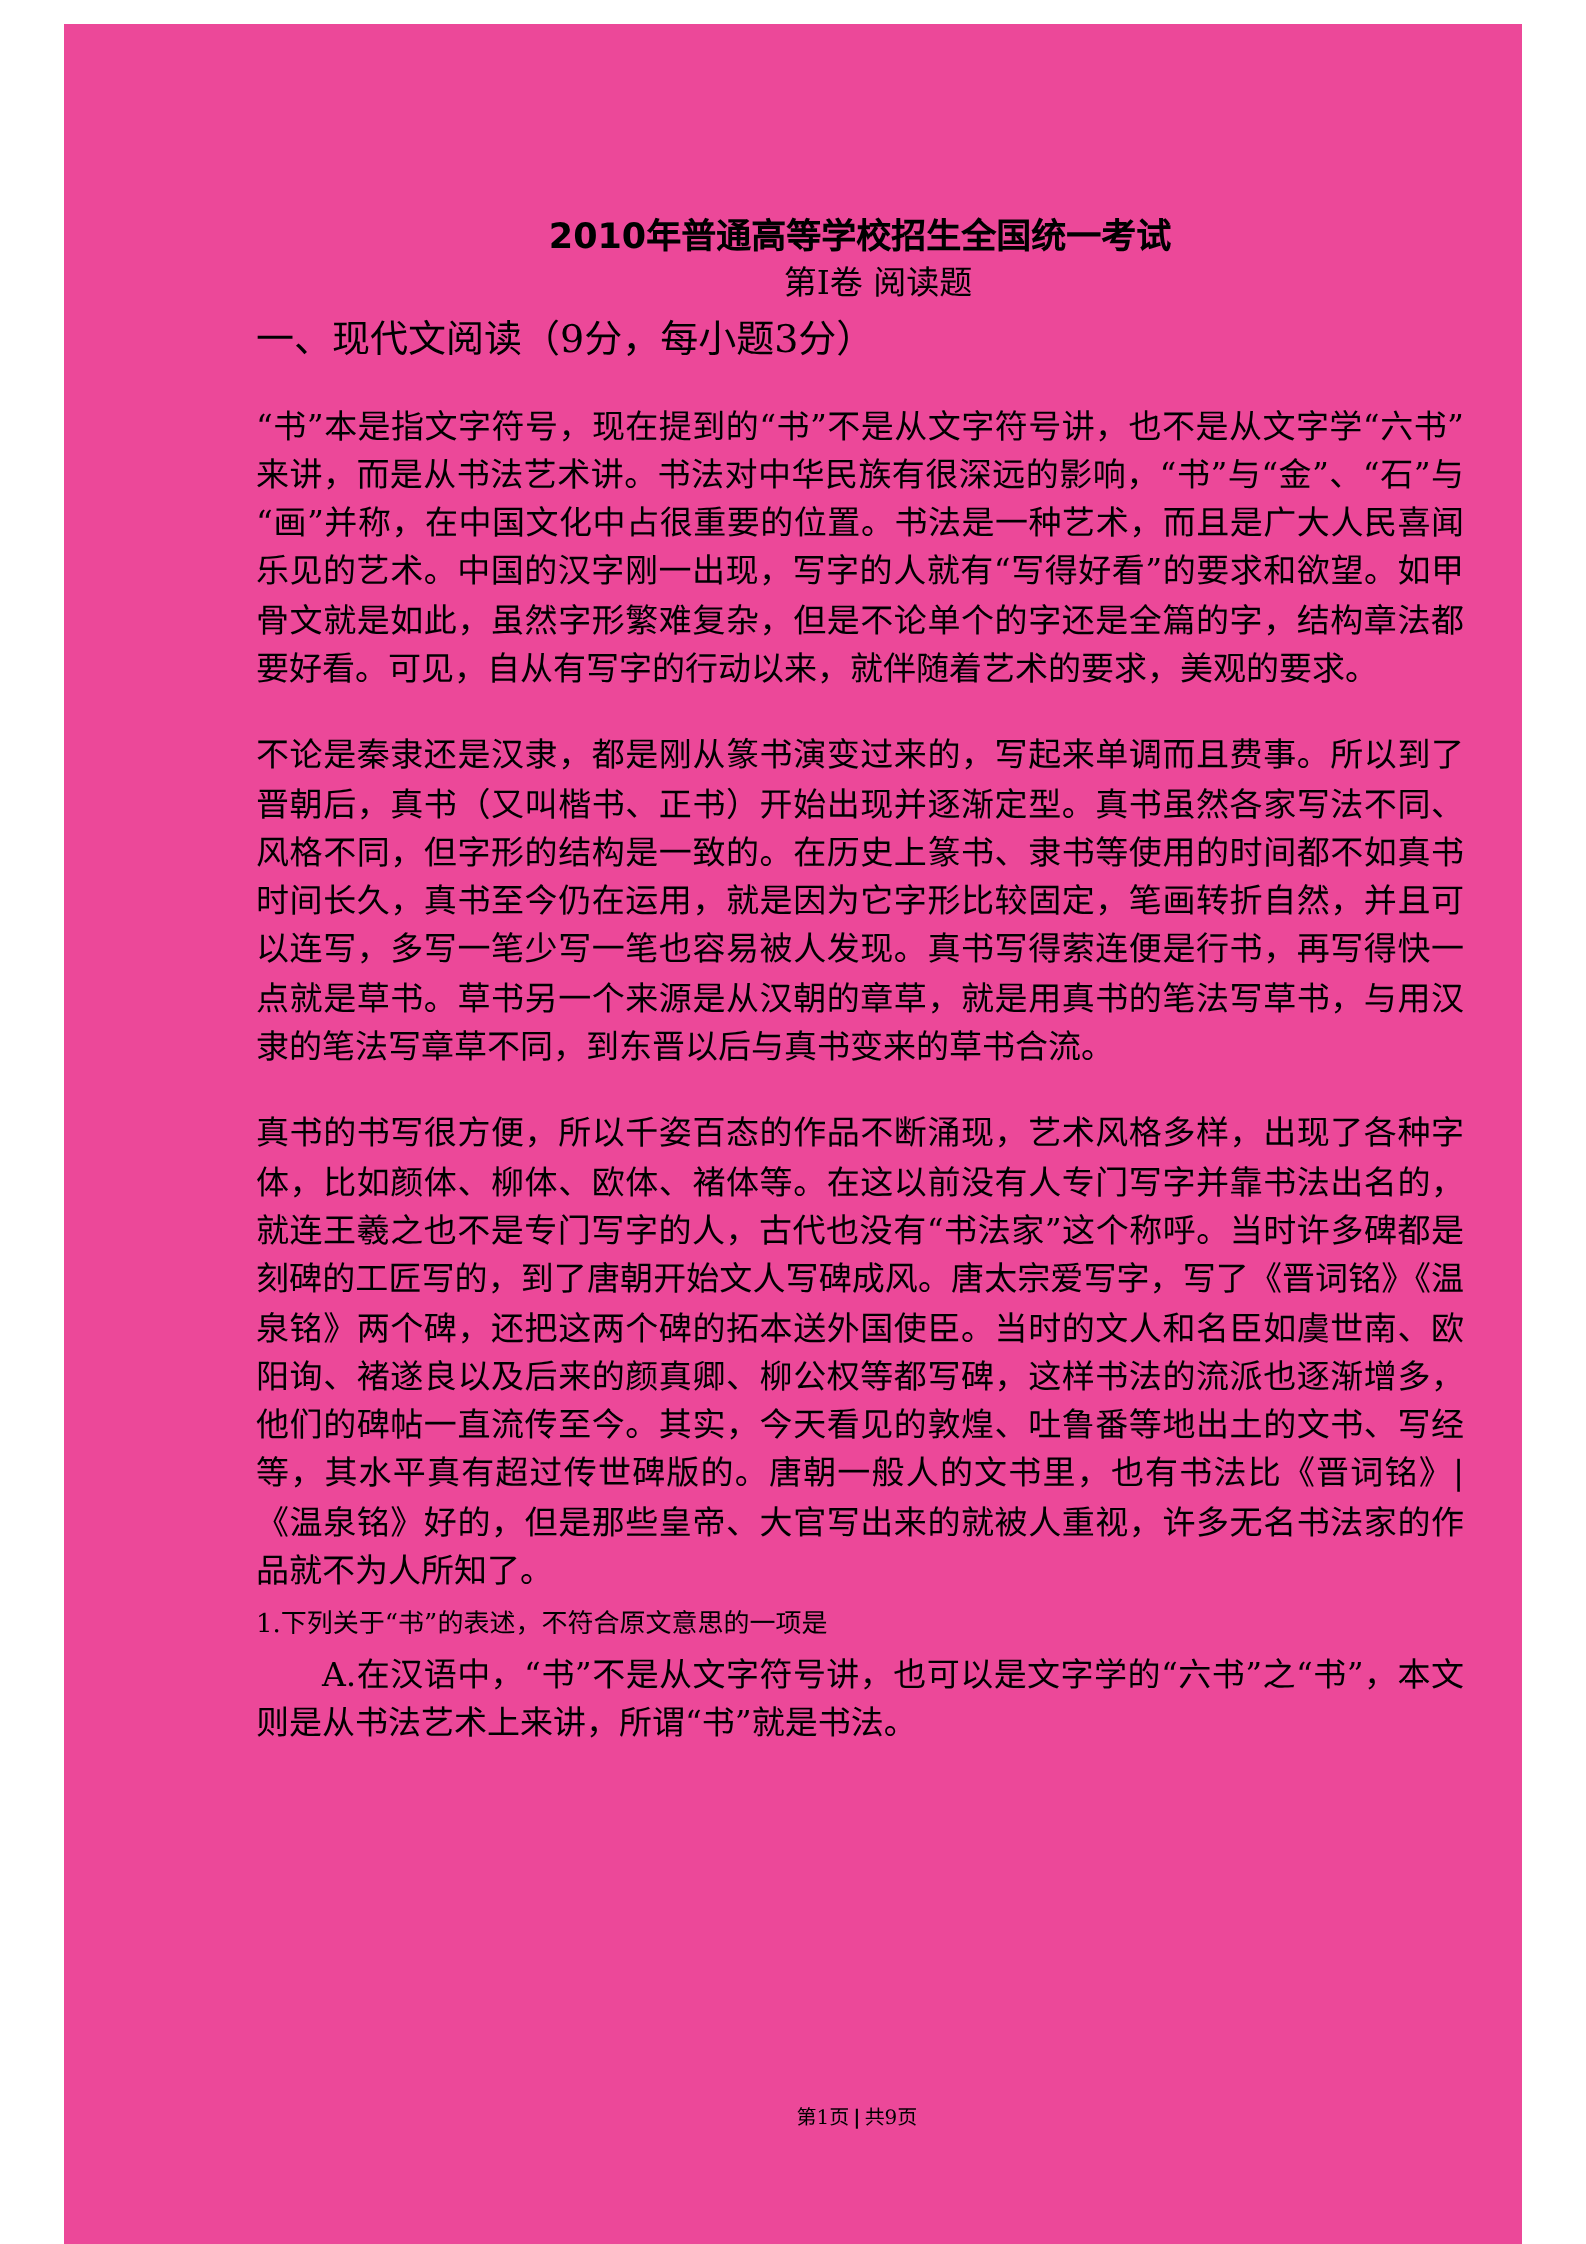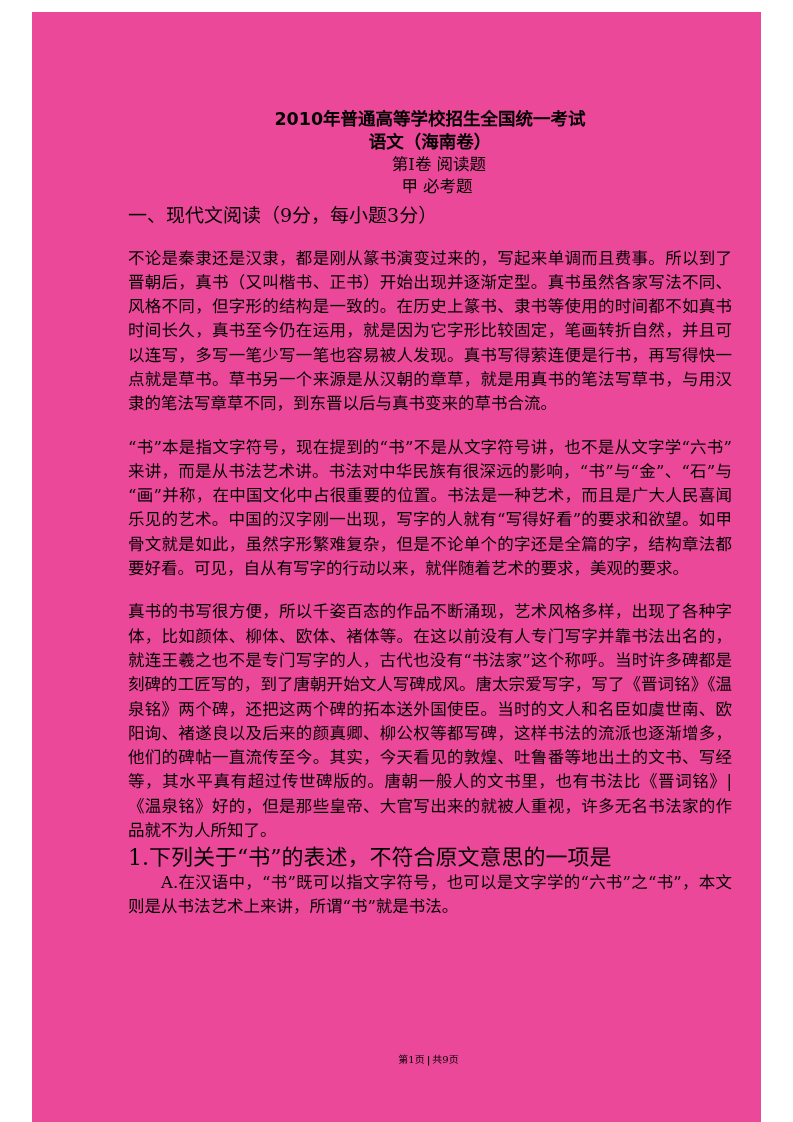--- a/index.html
+++ b/index.html
@@ -79,21 +79,21 @@
   .para.spaced {
     margin-top: 19px;
   }
   .para.indent {
     text-indent: 2em;
   }
   .para.tight {
     margin-top: 0;
   }
   .question {
-    font-size: 22px;
+    font-size: 13px;
     line-height: 24.3px;
     text-align: justify;
     text-justify: inter-ideograph;
     margin: 0;
   }
   .question.q-head {
     margin-top: 3px;
   }
   .option {
     font-size: 16.5px;
@@ -121,37 +121,35 @@
 </style>
 </head>
 <body>
 
 <div class="page">
 
   <div class="doc-body">
 
     <div class="title-block">
       <div class="title-main">2010年普通高等学校招生全国统一考试</div>
-      <div class="title-sub">语文（海南卷）</div>
       <div class="title-section">第I卷  阅读题</div>
-      <div class="title-section2">甲  必考题</div>
     </div>
 
     <p class="lead first">一、现代文阅读（9分，每小题3分）</p>
 
+    <p class="para spaced">“书”本是指文字符号，现在提到的“书”不是从文字符号讲，也不是从文字学“六书”来讲，而是从书法艺术讲。书法对中华民族有很深远的影响，“书”与“金”、“石”与“画”并称，在中国文化中占很重要的位置。书法是一种艺术，而且是广大人民喜闻乐见的艺术。中国的汉字刚一出现，写字的人就有“写得好看”的要求和欲望。如甲骨文就是如此，虽然字形繁难复杂，但是不论单个的字还是全篇的字，结构章法都要好看。可见，自从有写字的行动以来，就伴随着艺术的要求，美观的要求。</p>
+
     <p class="para spaced">不论是秦隶还是汉隶，都是刚从篆书演变过来的，写起来单调而且费事。所以到了晋朝后，真书（又叫楷书、正书）开始出现并逐渐定型。真书虽然各家写法不同、风格不同，但字形的结构是一致的。在历史上篆书、隶书等使用的时间都不如真书时间长久，真书至今仍在运用，就是因为它字形比较固定，笔画转折自然，并且可以连写，多写一笔少写一笔也容易被人发现。真书写得萦连便是行书，再写得快一点就是草书。草书另一个来源是从汉朝的章草，就是用真书的笔法写草书，与用汉隶的笔法写章草不同，到东晋以后与真书变来的草书合流。</p>
-
-    <p class="para spaced">“书”本是指文字符号，现在提到的“书”不是从文字符号讲，也不是从文字学“六书”来讲，而是从书法艺术讲。书法对中华民族有很深远的影响，“书”与“金”、“石”与“画”并称，在中国文化中占很重要的位置。书法是一种艺术，而且是广大人民喜闻乐见的艺术。中国的汉字刚一出现，写字的人就有“写得好看”的要求和欲望。如甲骨文就是如此，虽然字形繁难复杂，但是不论单个的字还是全篇的字，结构章法都要好看。可见，自从有写字的行动以来，就伴随着艺术的要求，美观的要求。</p>
 
     <p class="para spaced">真书的书写很方便，所以千姿百态的作品不断涌现，艺术风格多样，出现了各种字体，比如颜体、柳体、欧体、褚体等。在这以前没有人专门写字并靠书法出名的，就连王羲之也不是专门写字的人，古代也没有“书法家”这个称呼。当时许多碑都是刻碑的工匠写的，到了唐朝开始文人写碑成风。唐太宗爱写字，写了《晋词铭》《温泉铭》两个碑，还把这两个碑的拓本送外国使臣。当时的文人和名臣如虞世南、欧阳询、褚遂良以及后来的颜真卿、柳公权等都写碑，这样书法的流派也逐渐增多，他们的碑帖一直流传至今。其实，今天看见的敦煌、吐鲁番等地出土的文书、写经等，其水平真有超过传世碑版的。唐朝一般人的文书里，也有书法比《晋词铭》|《温泉铭》好的，但是那些皇帝、大官写出来的就被人重视，许多无名书法家的作品就不为人所知了。</p>
 
 
     <p class="question q-head">1.下列关于“书”的表述，不符合原文意思的一项是</p>
 
-    <p class="option">A.在汉语中，“书”既可以指文字符号，也可以是文字学的“六书”之“书”，本文则是从书法艺术上来讲，所谓“书”就是书法。</p>
+    <p class="option">A.在汉语中，“书”不是从文字符号讲，也可以是文字学的“六书”之“书”，本文则是从书法艺术上来讲，所谓“书”就是书法。</p>
 
   </div>
 
   <div class="footer">
     <span>第1页</span><span class="sep">|</span><span>共9页</span>
   </div>
 
 </div>
 
 </body></html>

